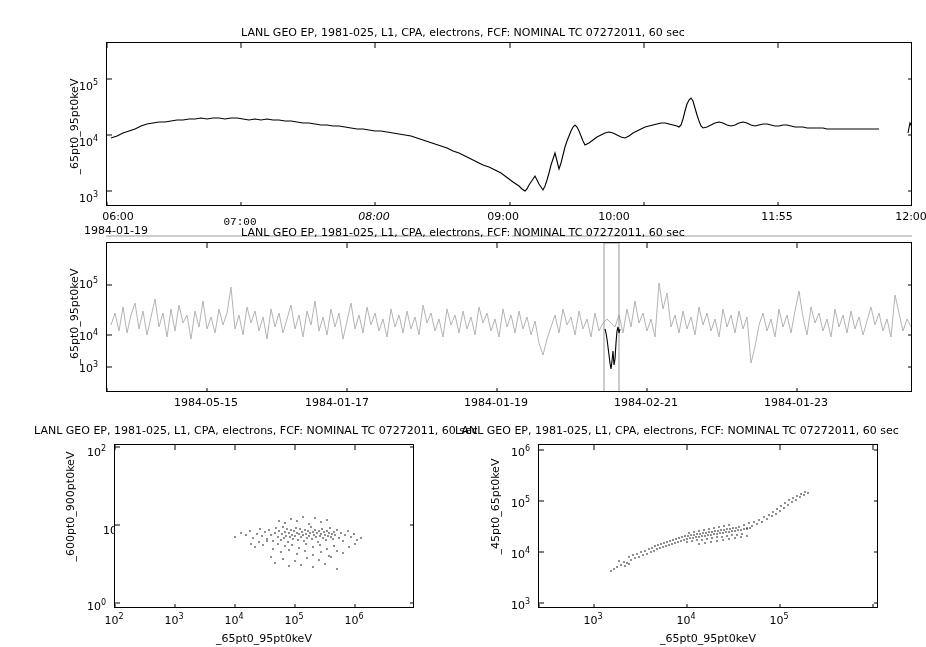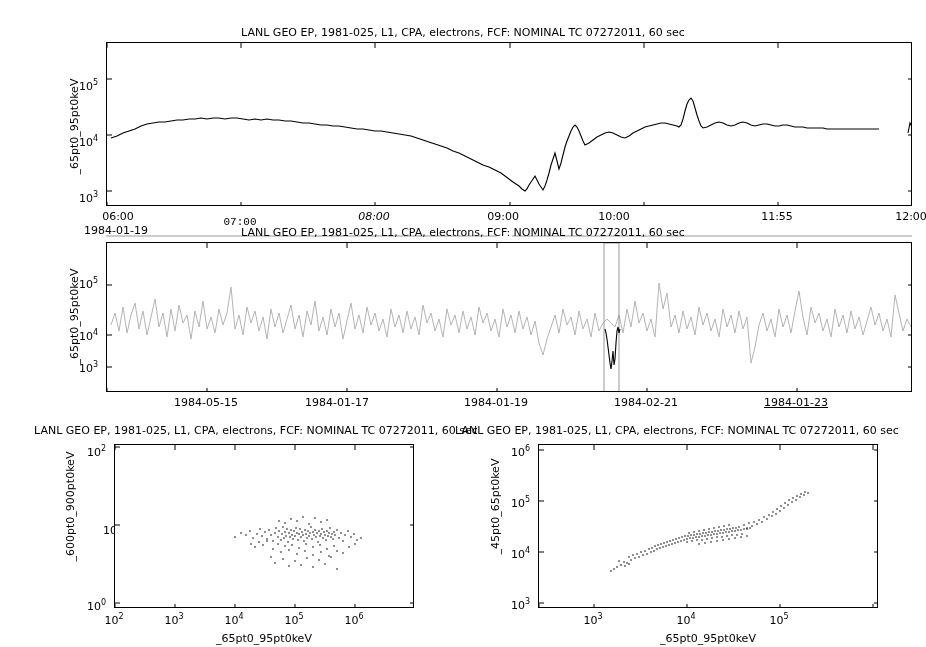--- a/index.html
+++ b/index.html
@@ -163,21 +163,21 @@
       <rect x="497" y="0" width="15" height="150" fill="none" stroke="#808080" stroke-width="0.8"></rect>
 
       <polyline fill="none" stroke="#000000" stroke-width="1.1" points="498,86 499,90 500,96 501,104 502,112 503,120 504,126 505,118 506,108 507,122 508,116 509,100 510,88 511,84 512,90 513,86"></polyline>
     </svg>
   </div>
 
   <div class="tick-label-x" style="left:160px; top:396px; width:92px;">1984-05-15</div>
   <div class="tick-label-x" style="left:291px; top:396px; width:92px;">1984-01-17</div>
   <div class="tick-label-x" style="left:450px; top:396px; width:92px;">1984-01-19</div>
   <div class="tick-label-x" style="left:600px; top:396px; width:92px;">1984-02-21</div>
-  <div class="tick-label-x" style="left:750px; top:396px; width:92px;text-decoration:underline;">1984-01-23</div>
+  <div class="tick-label-x" style="left:750px; top:396px; width:92px;">1984-01-23</div>
 </div>
 
 <div class="panel">
   <div class="panel-title" style="left:0px; top:424px; width:500px; text-align:left; padding-left:34px;">LANL GEO EP, 1981-025, L1, CPA, electrons, FCF: NOMINAL TC 07272011, 60 sec</div>
 
   <div class="ylabel" style="left:-10px; top:500px; width:160px;">_600pt0_900pt0keV</div>
 
   <div class="tick-label-y" style="left:72px; top:444px; width:34px;">10<sup>2</sup></div>
   <div class="tick-label-y" style="left:88px; top:522px; width:34px;">10<sup>1</sup></div>
   <div class="tick-label-y" style="left:72px; top:598px; width:34px;">10<sup>0</sup></div>

